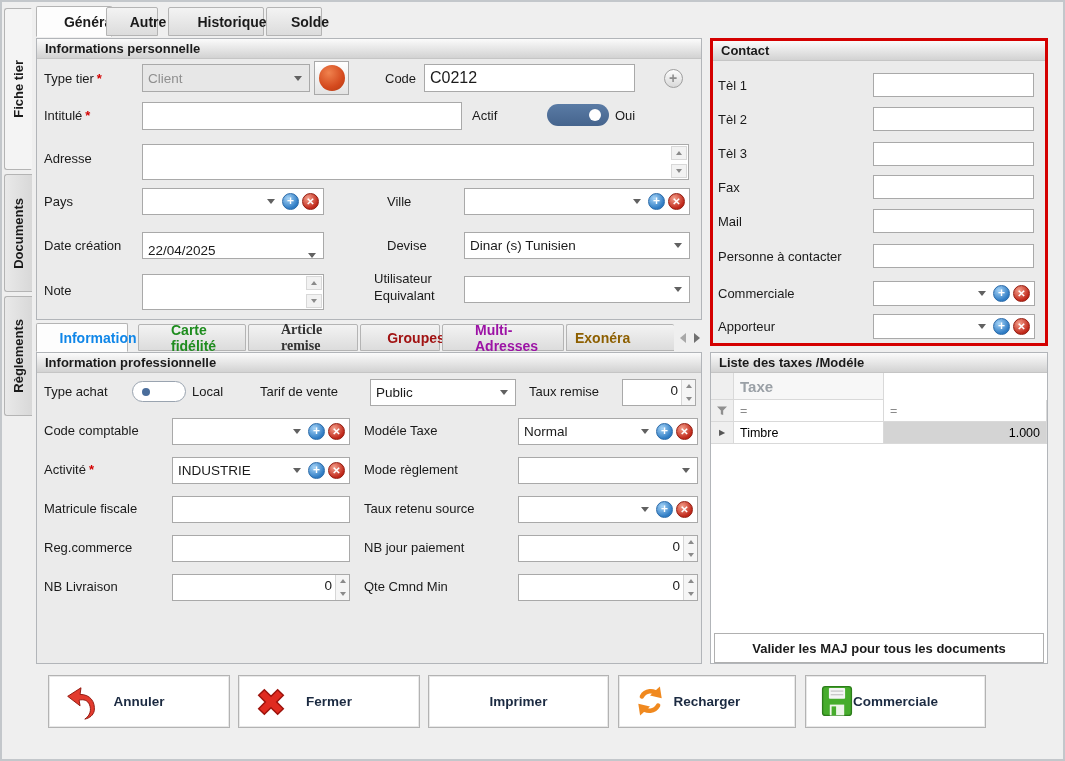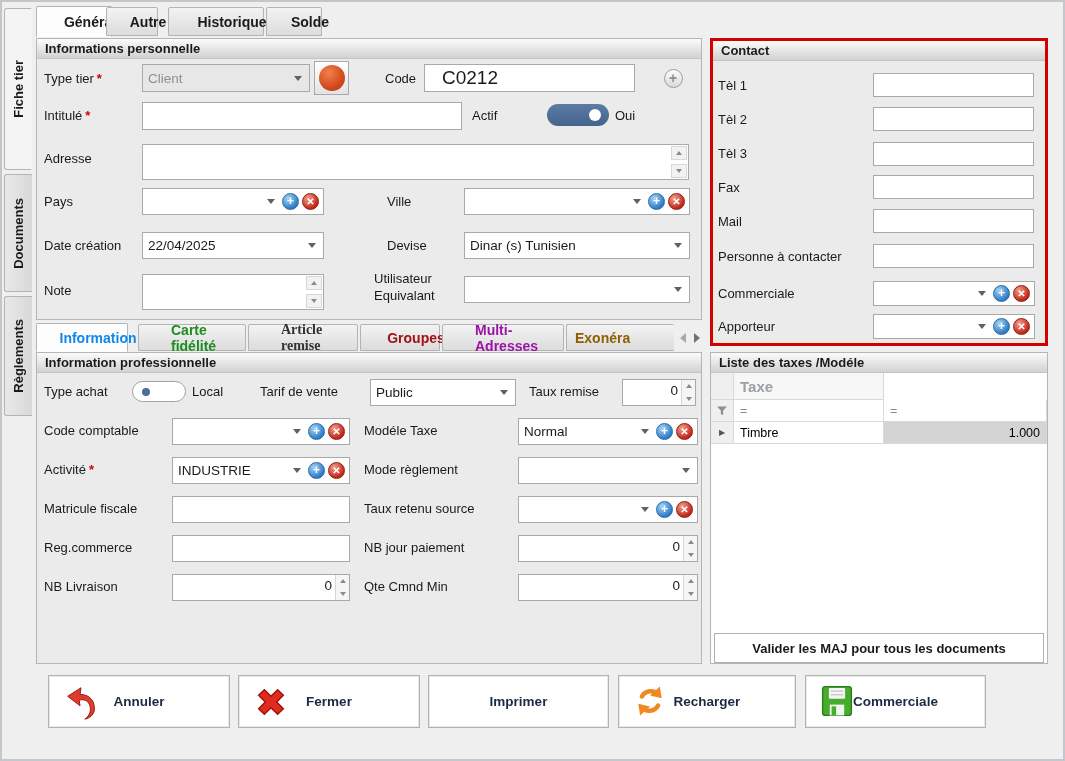--- a/index.html
+++ b/index.html
@@ -22,22 +22,22 @@
   .htab.active { background:#fdfdfd; border-bottom:1px solid #fdfdfd; }
 
   
   .groupbox { position:absolute; border:1px solid #b2b5b9; background:#ebebeb; }
   .ghead { height:20px; background:linear-gradient(#fbfbfb,#d2d2d2); border-bottom:1px solid #c5c5c5;
            font-weight:bold; font-size:13px; color:#1a1a1a; padding:2px 8px; }
 
   
   .lbl { position:absolute; font-size:13px; color:#1a1a1a; white-space:nowrap; }
   .req { color:#d40000; font-weight:bold; margin-left:3px; }
-  input.txt { position:absolute; border:1px solid #a9a9a9; background:#fff; font-size:19px;
-              padding:2px 17px; color:#1a1a1a; }
+  input.txt { position:absolute; border:1px solid #a9a9a9; background:#fff; font-size:16px;
+              padding:2px 5px; color:#1a1a1a; }
   .combo { position:absolute; border:1px solid #a9a9a9; background:#fff; display:flex;
            align-items:center; font-size:13.5px; color:#1a1a1a; padding-left:5px; cursor:pointer; }
   .combo.disabled { background:#e7e7e7; color:#8f8f8f; }
   .combo .val { flex:1; overflow:hidden; white-space:nowrap; }
   .combo .arrow { width:0; height:0; border-left:4px solid transparent; border-right:4px solid transparent;
                   border-top:5px solid #616161; margin:0 7px 0 4px; }
   .icon-add { width:17px; height:17px; border-radius:50%; flex:0 0 17px;
               background:radial-gradient(circle at 35% 30%, #a6d4f7, #2f7cc4 70%);
               border:1px solid #2a6aa8; color:#fff; font-weight:bold; font-size:12px;
               line-height:15px; text-align:center; margin-right:3px; cursor:pointer; }
@@ -164,21 +164,21 @@
     </div>
   <div class="lbl" style="left:385px;top:192px;">Ville</div>
   <div class="combo" style="left:462px;top:186px;width:226px;height:27px;">
     <span class="val"></span>
     <span class="arrow"></span>
     <span class="icon-add">+</span>
     <span class="icon-del">✕</span>
     </div>
 
   <div class="lbl" style="left:42px;top:236px;">Date création</div>
-  <div class="combo" style="left:140px;top:230px;width:182px;height:27px;">
+  <div class="combo" style="left:140px;top:230px;width:182px;height:27px;align-items:flex-end;">
     <span class="val">22/04/2025</span>
     <span class="arrow"></span>
     </div>
   <div class="lbl" style="left:385px;top:236px;">Devise</div>
   <div class="combo" style="left:462px;top:230px;width:226px;height:27px;">
     <span class="val">Dinar (s) Tunisien</span>
     <span class="arrow"></span>
     </div>
 
   <div class="lbl" style="left:42px;top:281px;">Note</div>

